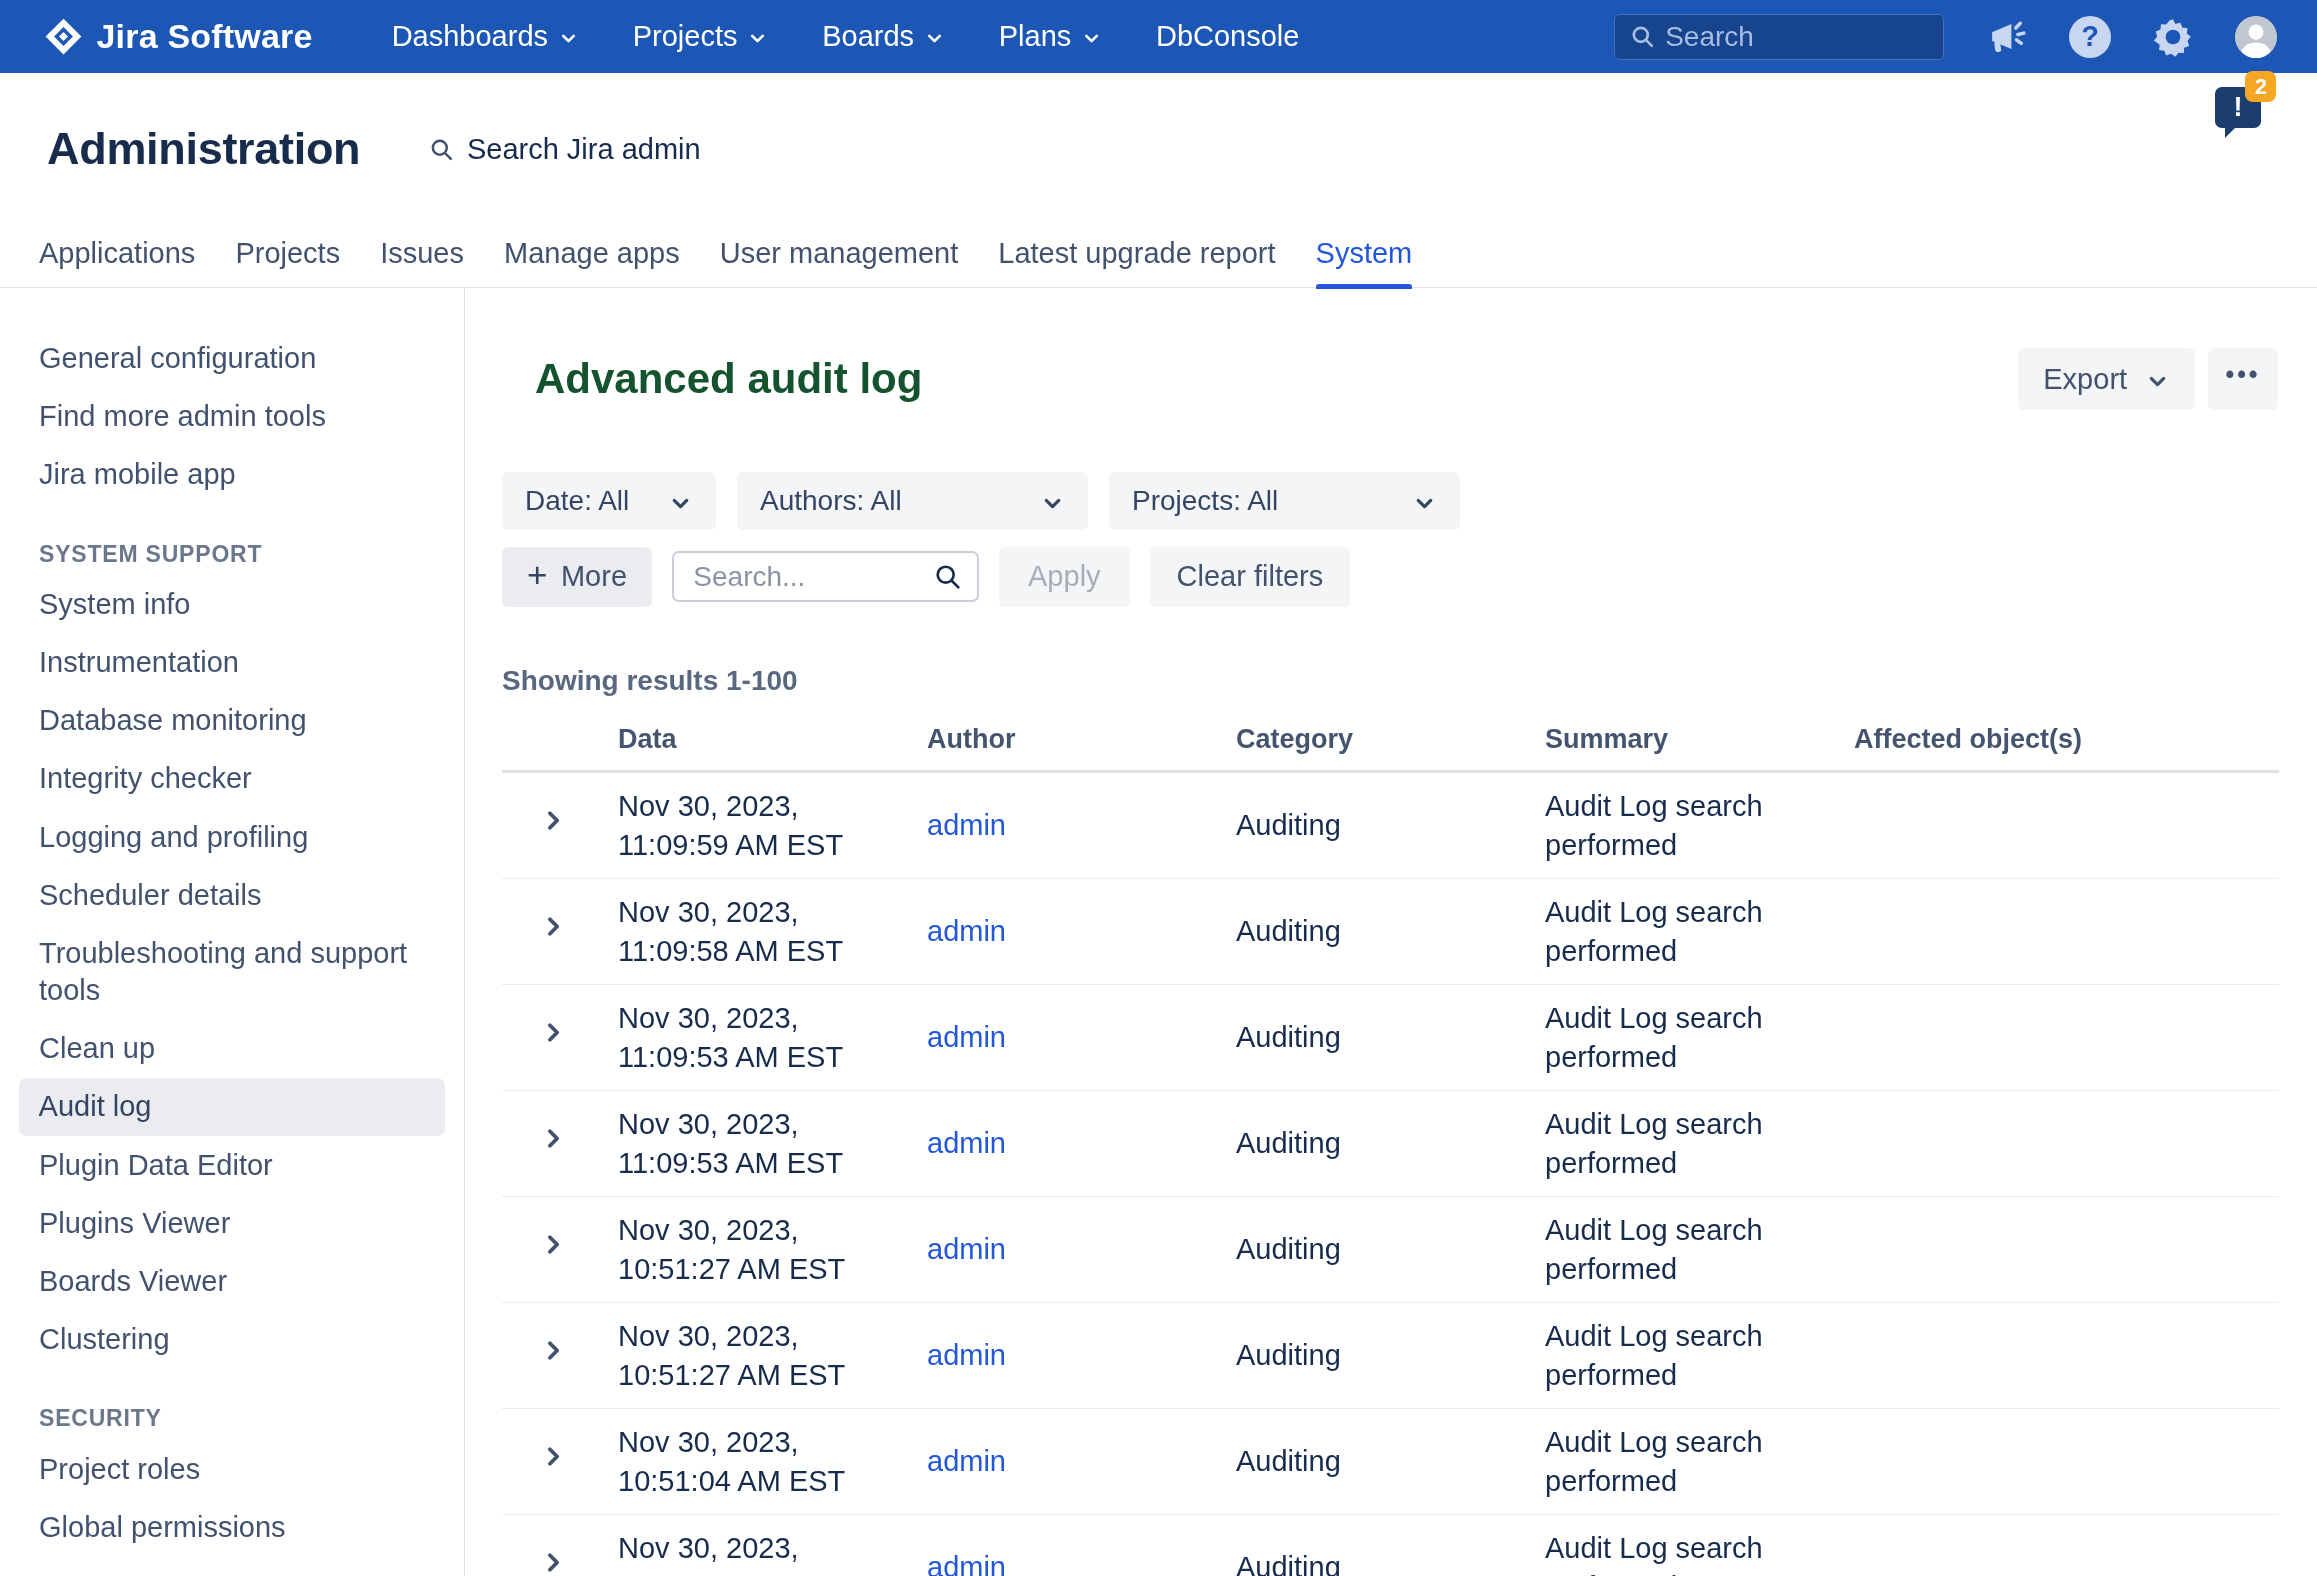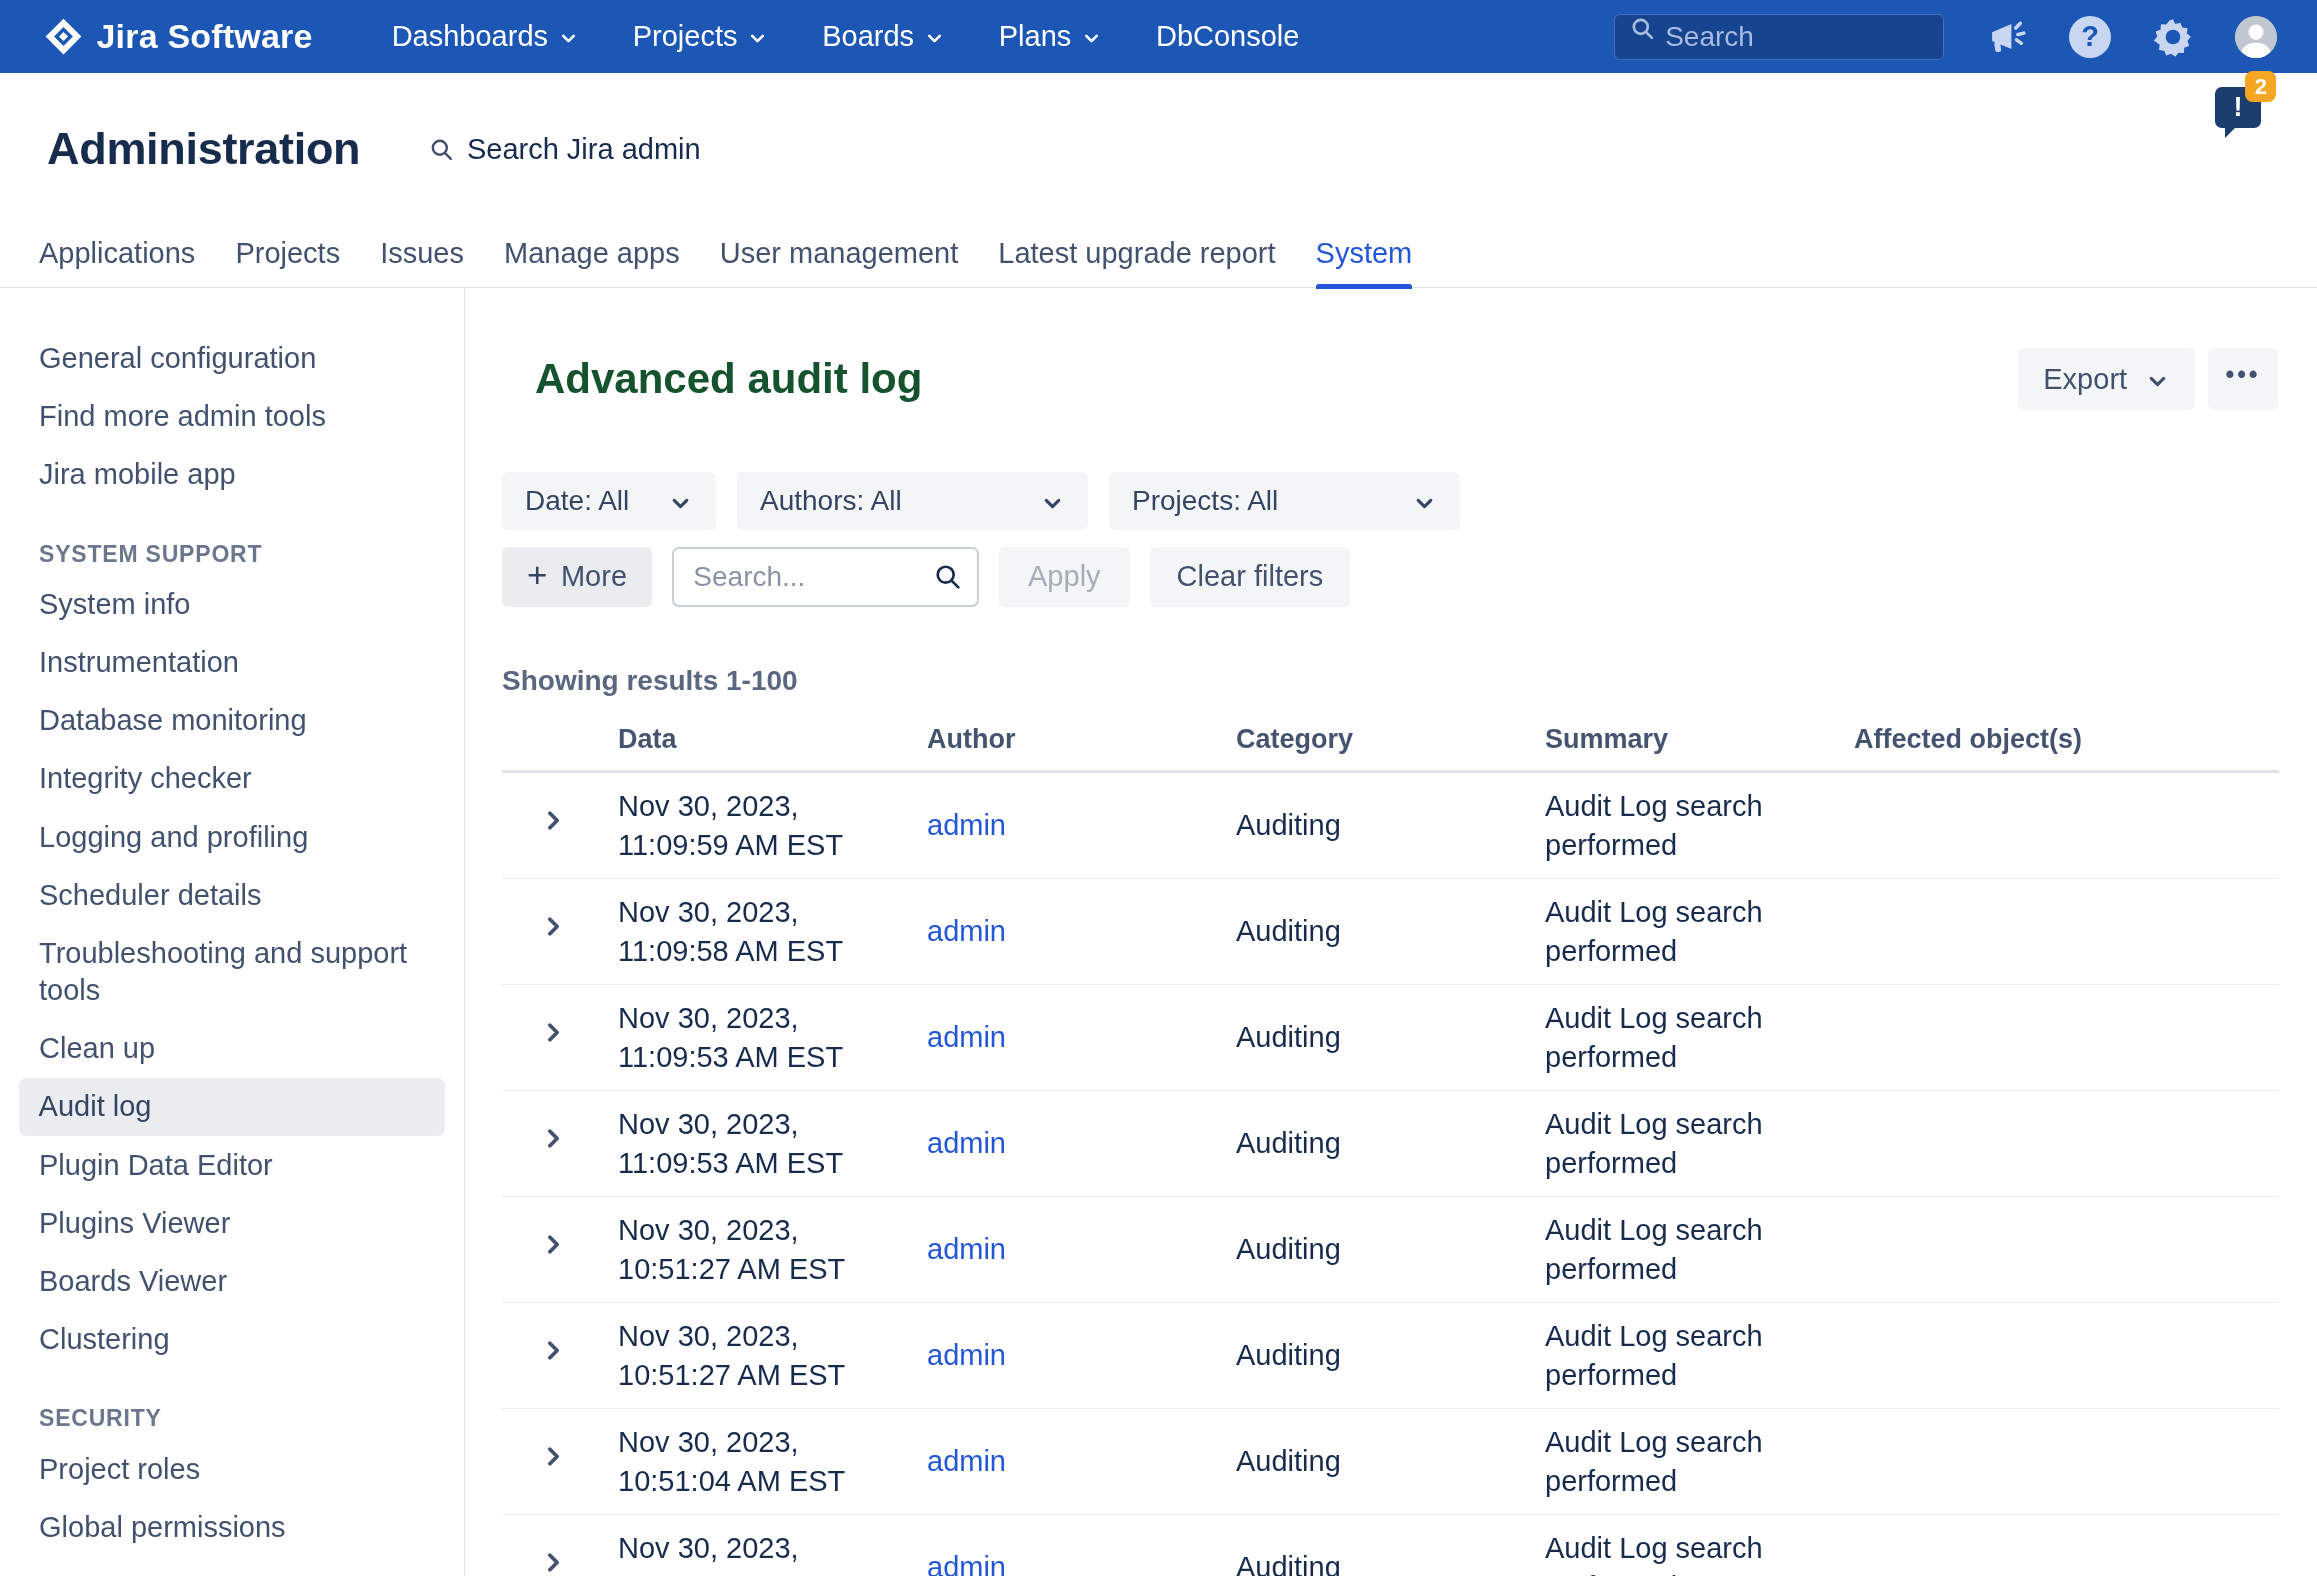--- a/index.html
+++ b/index.html
@@ -12,21 +12,21 @@
   
   .navbar { height:73px; flex:0 0 73px; background:#1D57B5; display:flex; align-items:center;
             padding:0 39px 0 44px; }
   .brand { display:flex; align-items:center; gap:13.5px; cursor:pointer; }
   .brand-logo { width:39px; height:39px; }
   .brand-name { color:#fff; font-size:34px; font-weight:600; letter-spacing:0.2px; }
   .nav-menu { display:flex; align-items:center; margin-left:79px; gap:54px; }
   .nav-item { display:flex; align-items:center; gap:9.7px; color:#fff; font-size:29px; cursor:pointer; }
   .nav-item .icn { width:21px; height:21px; margin-top:3.9px; }
   .nav-search { margin-left:auto; width:330px; height:46px; background:#16448F; border:1.9px solid #486FB9;
-                border-radius:5.8px; display:flex; padding:0 13.5px; gap:9.7px; }
+                border-radius:5.8px; display:flex; align-items:center; padding:0 13.5px; gap:9.7px; }
   .nav-search .icn { width:27px; height:27px; }
   .nav-search input { background:transparent; border:none; outline:none; color:#D6E0F5; font-size:28px;
                       width:222px; font-family:inherit; }
   .nav-search input::placeholder { color:#A8BCE2; }
   .nav-icons { display:flex; align-items:center; margin-left:41px; gap:39px; }
   .nav-icon-btn { width:44px; height:44px; display:flex; align-items:center; justify-content:center; cursor:pointer; }
   .nav-icon-btn .icn { width:42px; height:42px; }
   .help-circle { width:42px; height:42px; border-radius:50%; background:#C9D6F2; color:#1D57B5;
                  font-size:29px; font-weight:700; display:flex; align-items:center; justify-content:center; }
   .avatar { width:44px; height:44px; border-radius:50%; background:#C1C7D0; overflow:hidden; }
@@ -75,21 +75,21 @@
   .filter-row1 { margin-top:62px; display:flex; gap:21px; }
   .pill { background:#F4F5F7; border-radius:5.8px; height:58px; display:flex; align-items:center;
           padding:0 23px; font-size:28px; color:#344563; cursor:pointer; }
   .pill .icn { width:25px; height:25px; margin-left:auto; margin-top:3.9px; }
   .pill-date { width:214px;align-items:center; }
   .pill-authors { width:351px; }
   .pill-projects { width:351px; }
   .filter-row2 { margin-top:16.4px; display:flex; gap:20px; align-items:center; }
   .more-btn { background:#EBECF0; height:60px; padding:0 25px; gap:13.5px; }
   .more-btn .plus { font-size:35px; font-weight:400; color:#344563; margin-top:-3.9px; }
-  .search-box { width:307px; height:60px; background:#fff; border:2.9px solid #C8CFDA; border-radius:6.8px;
+  .search-box { width:307px; height:51px; background:#fff; border:2.9px solid #C8CFDA; border-radius:6.8px;
                 display:flex; align-items:center; padding:0 15.4px 0 19.3px; }
   .search-box input { border:none; outline:none; font-size:28px; color:#172B4D; width:212px; font-family:inherit; }
   .search-box input::placeholder { color:#8993A4; }
   .search-box .icn { width:29px; height:29px; margin-left:auto; }
   .apply-btn { height:60px; padding:0 29px; color:#A5ADBA; cursor:default; }
   .clear-btn { height:60px; padding:0 27px; }
 
   .results-text { margin-top:58px; font-size:28px; font-weight:700; color:#596780; }
 
   .audit-table { margin-top:27px; width:1777px; }

